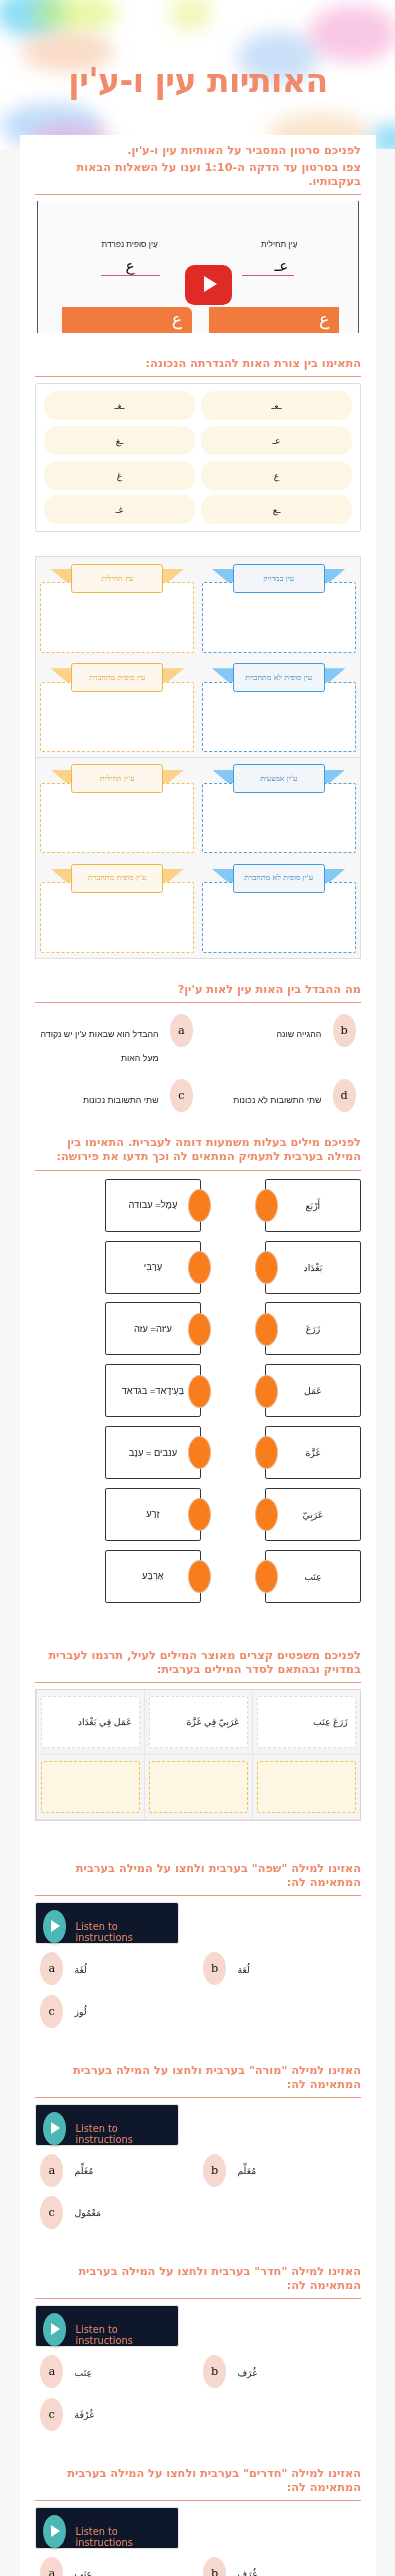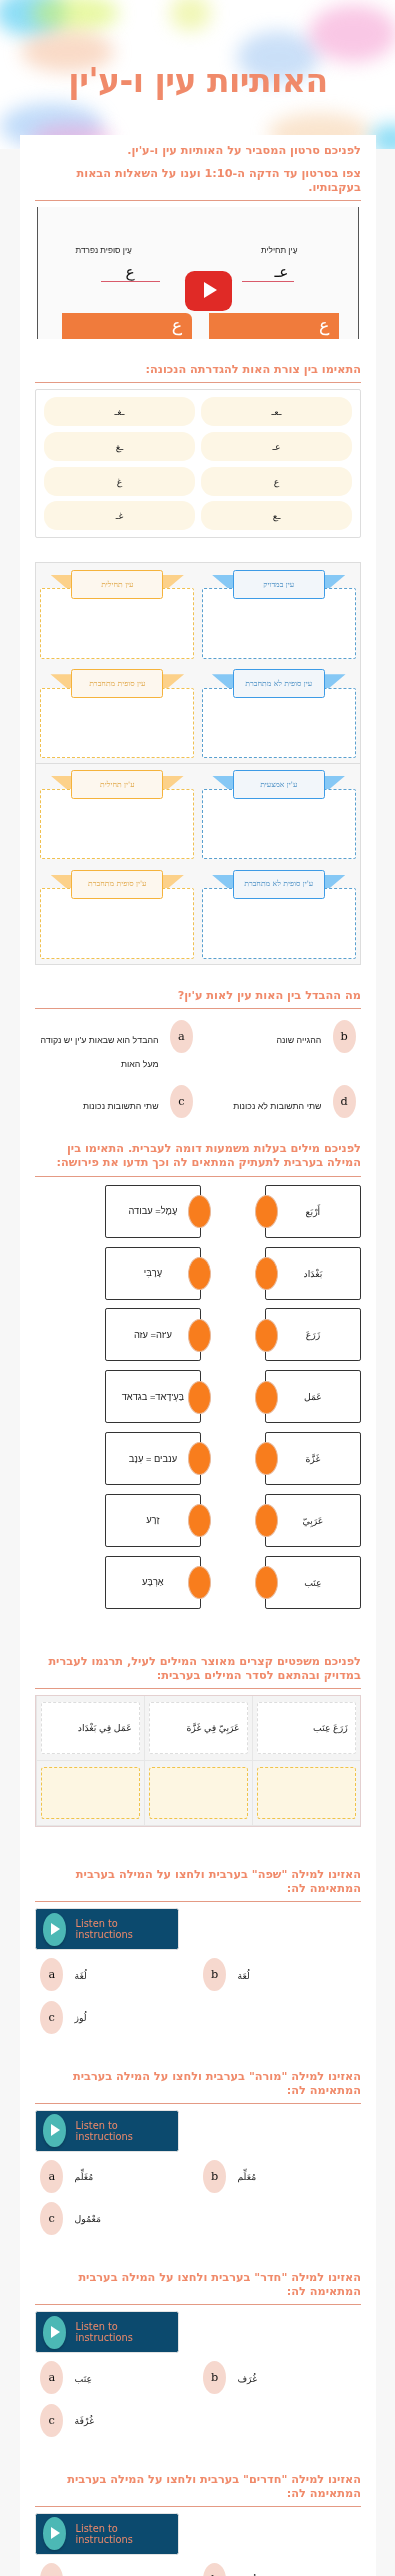--- a/index.html
+++ b/index.html
@@ -3,26 +3,26 @@
 <meta charset="utf-8">
 <style>
   * { box-sizing: border-box; margin: 0; padding: 0; }
   body { width: 396px; background: #f7f7f7; font-family: "Liberation Sans", sans-serif; color: #222; }
   .hero { position: relative; height: 149px; overflow: hidden; background: #fff; padding-left: 36px; }
   .hero .blob { position: absolute; border-radius: 50%; filter: blur(9.3px); opacity: .55; }
   .hero-title { position: absolute; left: 0; right: 0; top: 61px; text-align: center; font-size: 33px; font-weight: bold; color: #f08a6a; direction: rtl; font-family: "DejaVu Sans", sans-serif; letter-spacing: -0.5px; }
   .sheet { position: relative; margin: -14px 19.6px 0 19.6px; background: #fff; padding: 9.3px 15.5px 31px 15.5px; min-height: 52px; }
   .section { direction: rtl; margin-bottom: 24px; }
   .sec-title { color: #f08a6a; font-weight: bold; font-size: 11.3px; line-height: 14px; text-align: right; font-family: "DejaVu Sans", sans-serif; padding: 0 0 5.2px 0; }
-  .sec-title .sub { display: block; margin-top: 9px; }
+  .sec-title .sub { display: block; margin-top: 3px; }
   .sec-rule { height: 0.5px; background: #e49a84; margin-bottom: 6.2px; }
   
   .video { position: relative; height: 132px; border-left: 0.5px solid #555; border-right: 0.5px solid #555; margin: 0 1.5px; background: #fafafa; direction: rtl; }
   .video .lbl { position: absolute; top: 39px; font-size: 8.2px; color: #222; }
-  .video .lbl.r { right: 61px; } .video .lbl.l { left: 38px; }
+  .video .lbl.r { right: 61px; } .video .lbl.l { left: 64px; }
   .video .line { position: absolute; height: 1px; background: #d95a6a; top: 74px; }
   .video .glyph { position: absolute; top: 56px; font-size: 15.5px; color: #111; }
   .yt { position: absolute; left: 147px; top: 64px; width: 47px; height: 40px; background: #e02a26; border-radius: 9.3px; }
   .yt:after { content: ""; position: absolute; left: 19px; top: 11.3px; border-left: 13.4px solid #fff; border-top: 8.8px solid transparent; border-bottom: 8.8px solid transparent; }
   .card-img { position: absolute; top: 106px; height: 26px; background: #f07b3c; }
   .card-img .ar { position: absolute; right: 9.3px; top: 2.1px; color: #fff; font-size: 17.5px; }
   
   .pairs { border: 0.5px solid #ddd; border-radius: 2.1px; padding: 7.2px 7.7px; display: grid; grid-template-columns: 1fr 1fr; gap: 5.7px 5.7px; }
   .pair-cell { height: 29px; background: #fdf6e5; border-radius: 13px; display: flex; align-items: center; justify-content: center; font-size: 9.3px; }
   
@@ -46,21 +46,21 @@
   .mline { display: flex; justify-content: flex-end; gap: 64px; margin: 8.8px 0 0 0; direction: ltr; }
   .mcard { position: relative; width: 96px; height: 53px; border: 0.5px solid #333; border-radius: 2.1px; display: flex; align-items: center; justify-content: center; font-size: 9.3px; }
   .mcard .dot { position: absolute; top: 9.3px; width: 23px; height: 33px; border-radius: 50%; background: #f87d1d; border: 1px solid #e8b89a; }
   .mcard.lft .dot { right: -11.3px; } .mcard.rgt .dot { left: -11.3px; }
   
   .st-grid { border: 0.5px solid #e4d0d0; background: #f4f4f4; display: grid; }
   .st-cell { padding: 6.2px 4.1px; border-left: 0.5px solid #e6e6e6; border-bottom: 0.5px solid #e6e6e6; }
   .st-src { height: 52px; background: #fff; border: 1px dashed #ddd; border-radius: 2.1px; display: flex; align-items: center; justify-content: flex-start; padding-right: 7.2px; font-size: 9.3px; }
   .st-dst { height: 52px; background: #fdf6e2; border: 1px dashed #f0c34a; border-radius: 3.1px; }
   
-  .listen { width: 144px; height: 42px; background: #0c4a6e; border: 0.5px solid #e4e4e4; border-radius: 2.6px; display: flex; align-items: center; gap: 9.3px; padding-left: 7.2px; direction: ltr; margin: 6.2px 0 3.1px 0; }
+  .listen { width: 144px; height: 42px; background: #0f172a; border: 0.5px solid #e4e4e4; border-radius: 2.6px; display: flex; align-items: flex-end; gap: 9.3px; padding-left: 7.2px; direction: ltr; margin: 6.2px 0 3.1px 0; }
   .listen .play { width: 23px; height: 33px; border-radius: 50%; background: #4cb8b5; position: relative; box-shadow: 0 1.5px 2.6px rgba(0,0,0,.2); }
   .listen .play:after { content: ""; position: absolute; left: 8.2px; top: 10.3px; border-left: 9.3px solid #fff; border-top: 6.2px solid transparent; border-bottom: 6.2px solid transparent; }
   .listen .txt { color: #f08a6a; font-size: 9.8px; font-family: "DejaVu Sans", sans-serif; }
 </style>
 </head>
 <body>
 
 <div class="hero">
   <div class="blob" style="left:-5.2px;top:-10.3px;width:72px;height:46px;background:#31c2ef"></div>
   <div class="blob" style="left:31px;top:-5.2px;width:88px;height:36px;background:#d6f35a"></div>

